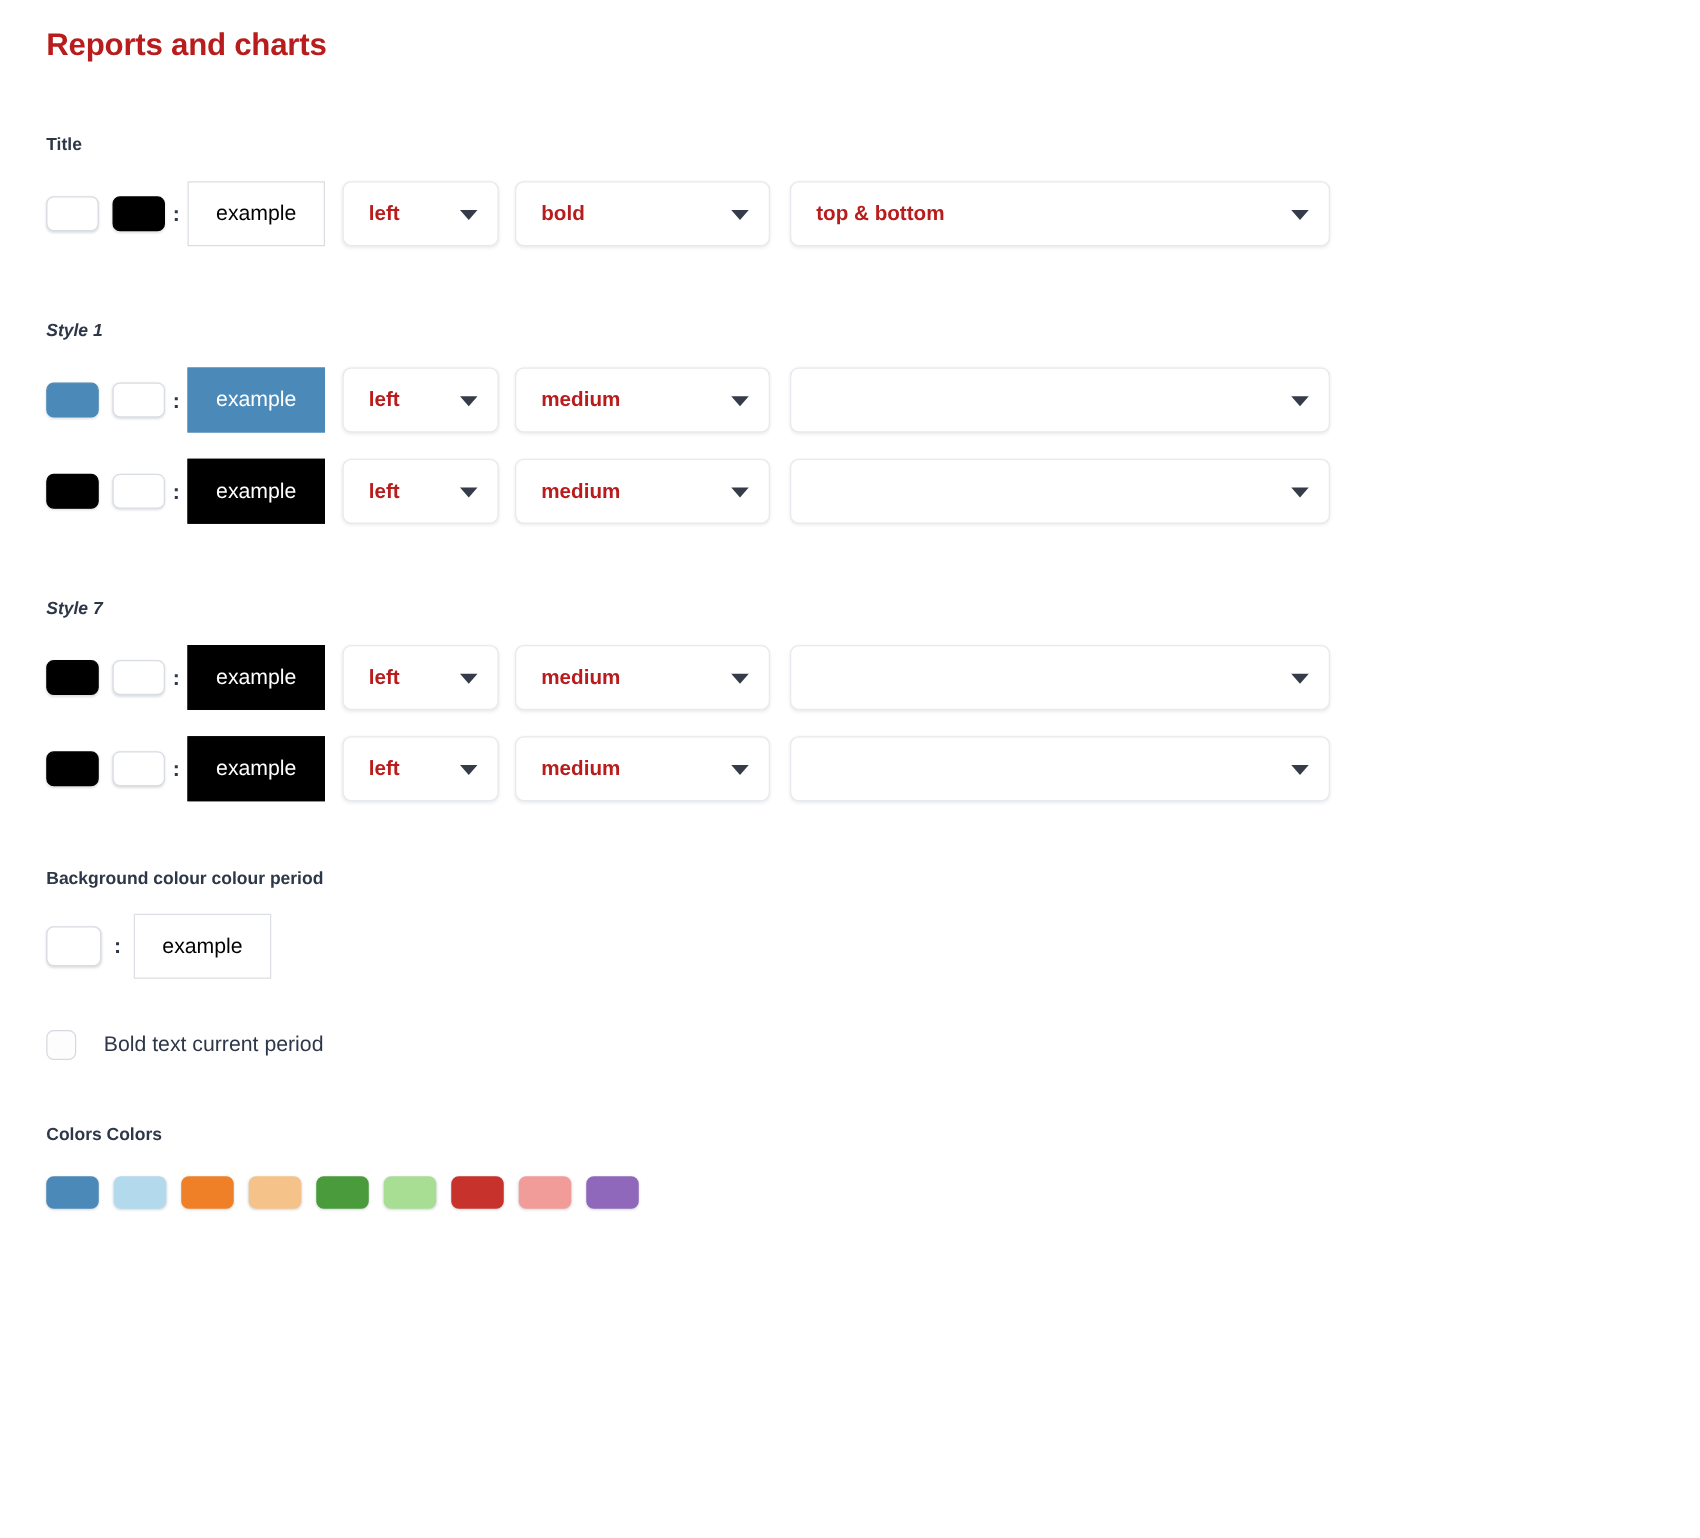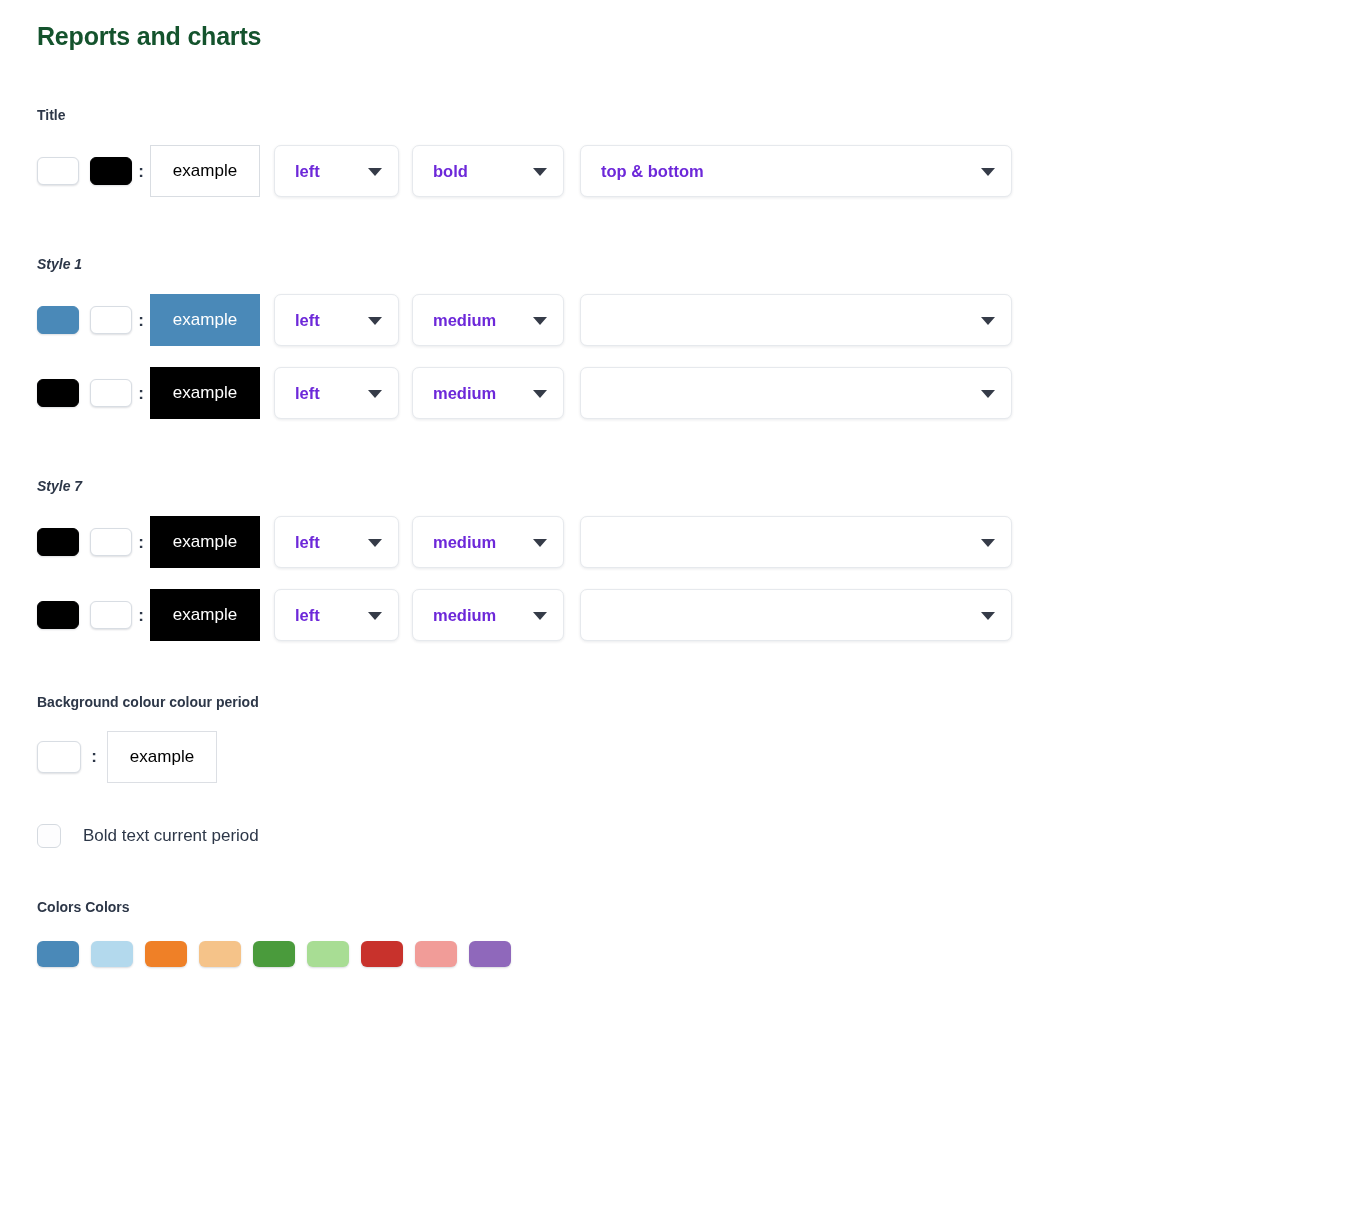--- a/index.html
+++ b/index.html
@@ -17,21 +17,21 @@
   .page {
     position: relative;
     width: 1360px;
     height: 1230px;
     box-sizing: border-box;
     padding: 0 0 0 37px;
   }
   .page-title {
     font-size: 25px;
     font-weight: bold;
-    color: #14532d;
+    color: #b91c1c;
     letter-spacing: -0.2px;
     margin: 0;
     padding-top: 21px;
     line-height: 30px;
   }
   .section-label {
     font-size: 14px;
     font-weight: bold;
     color: #2d3748;
     line-height: 20px;
@@ -112,35 +112,35 @@
     background: #ffffff;
     border: 1px solid #e6e9ed;
     border-radius: 7px;
     box-shadow: 0 1px 3px rgba(15,23,42,0.09);
     box-sizing: border-box;
     display: flex;
     align-items: center;
     padding: 0 36px 0 20px;
     font-size: 16.5px;
     font-weight: bold;
-    color: #6d28d9;
+    color: #b91c1c;
   }
   .select .caret {
     position: absolute;
     right: 16px;
     top: 50%;
     width: 0;
     height: 0;
     margin-top: -3px;
     border-left: 7px solid transparent;
     border-right: 7px solid transparent;
     border-top: 8px solid #353b48;
   }
   .select.align { width: 125px; }
-  .select.weight { width: 152px; }
+  .select.weight { width: 204px; }
   .select.border { width: 432px; }
   .gap14 { width: 14px; flex: 0 0 auto; }
   .gap16 { width: 16px; flex: 0 0 auto; }
   .gap13 { width: 13px; flex: 0 0 auto; }
   
   .bg-row {
     display: flex;
     align-items: center;
     height: 52px;
   }

